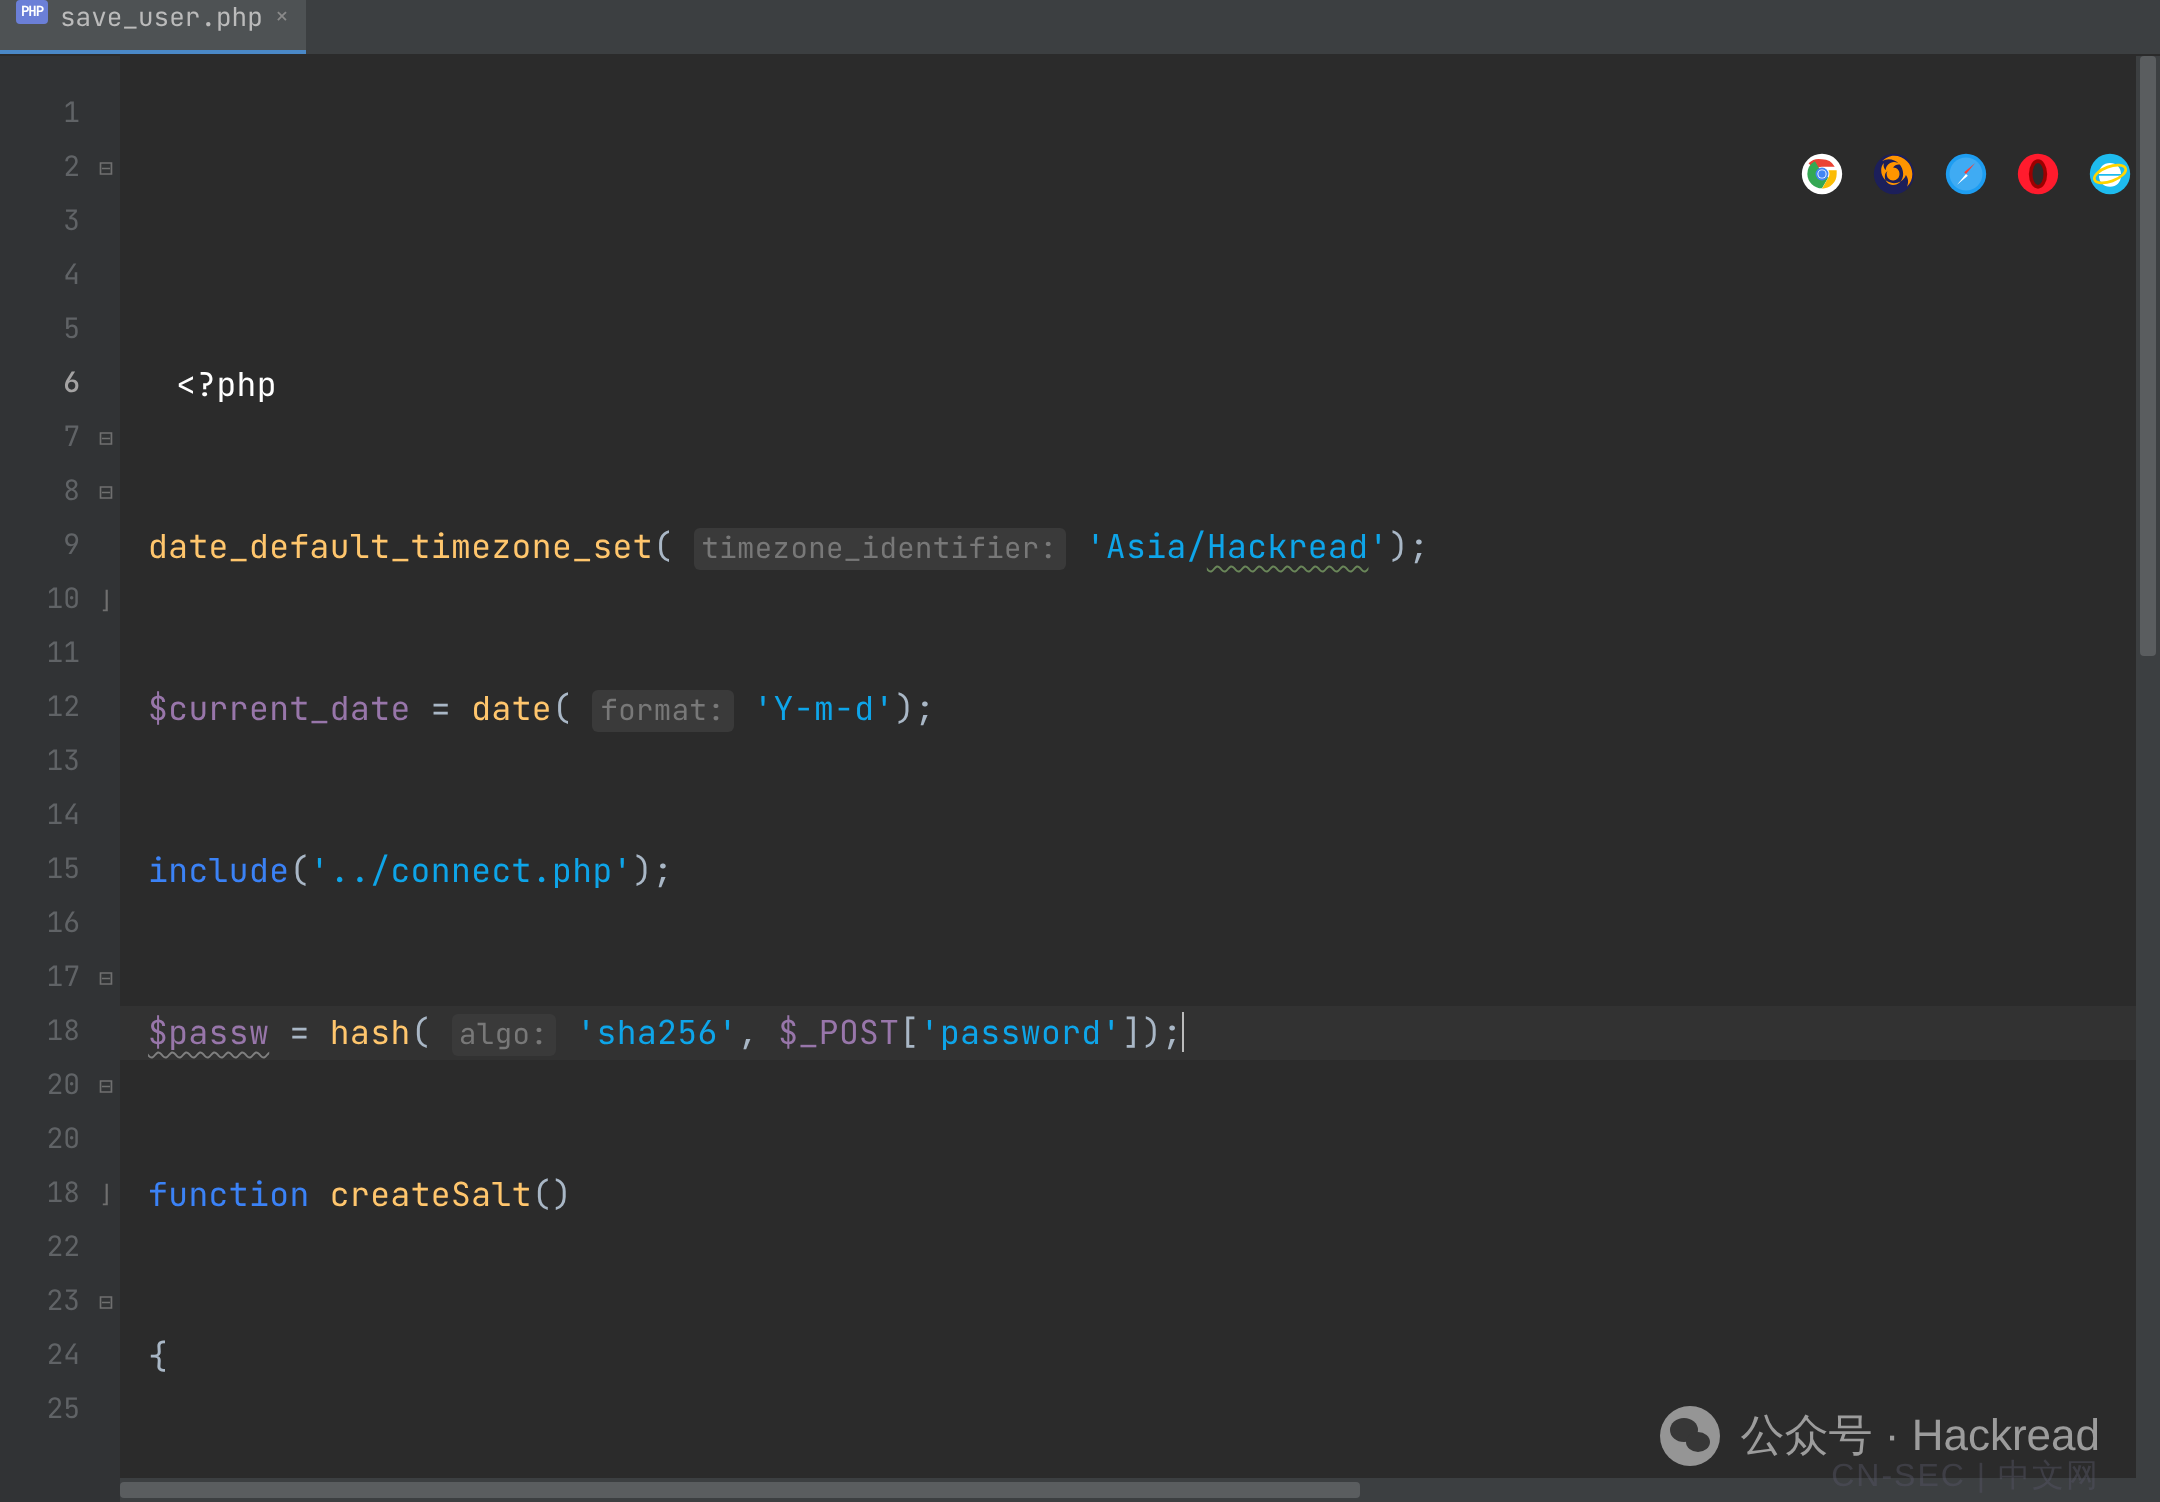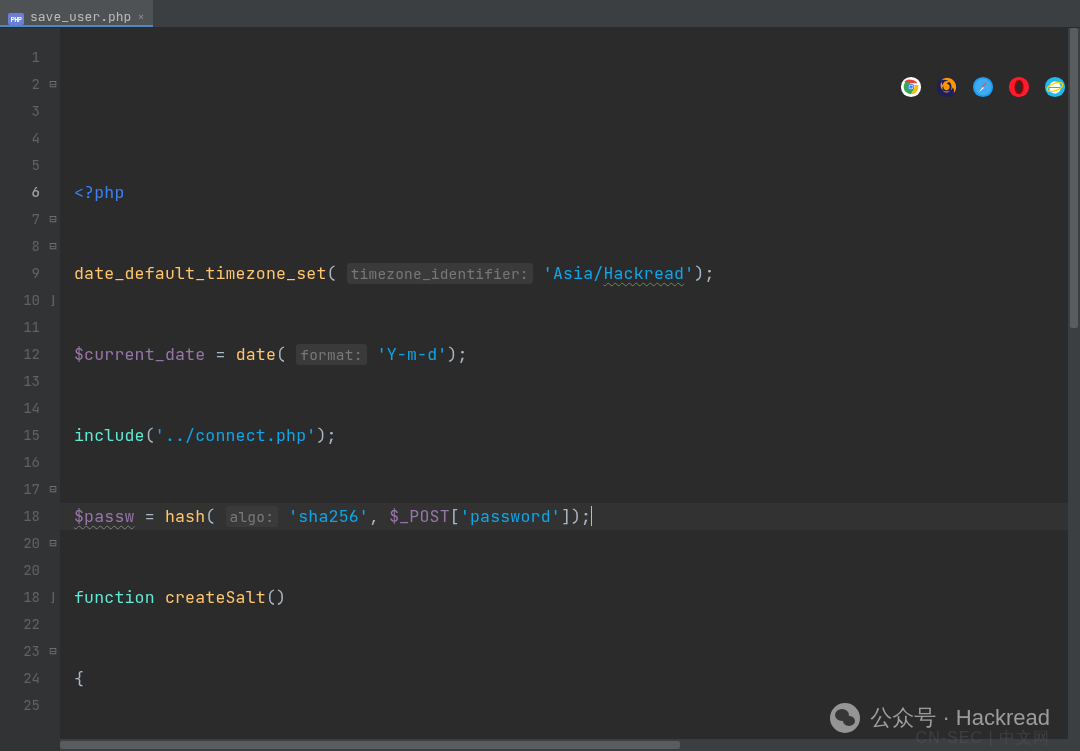--- a/index.html
+++ b/index.html
@@ -13,21 +13,21 @@
     position:relative;
   }
   .tab-bar {
     height:28px;
     background:#3c3f41;
     display:flex;
     align-items:stretch;
     border-bottom:1px solid #2b2b2b;
   }
   .tab {
-    display:flex; align-items:flex-end;
+    display:flex; align-items:flex-start;
     padding:0 8px;
     background:#4e5254;
     border-bottom:2px solid #4a88c7;
     gap:6px;
     font-size:13px;
     color:#bbbbbb;
   }
   .tab .php-icon {
     width:16px;height:12px;
     background:#6b7fd7;
@@ -69,29 +69,29 @@
     padding:16px 0 0 14px;
     line-height:27px;
     font-size:16.5px;
     white-space:pre;
     letter-spacing:0.2px;
     position:relative;
   }
   .code .line { height:27px; }
   .hl-row { background:#323232; display:block; margin-left:-14px; padding-left:14px; margin-right:-400px;}
   
-  .kw { color:#5eead4;margin-top:20px; }         
+  .kw { color:#3b82f6;margin-top:20px; }         
   .fn { color:#ffc66d; }         
   .var { color:#9876aa; }        
   .str { color:#0ea5e9; }        
   .op  { color:#a9b7c6; }        
   .hint { color:#787878; background:#3a3a3a; font-size:14.5px; padding:1px 4px; border-radius:3px;}
   .squig { text-decoration:underline wavy #808080 1px; text-underline-offset:3px;}
   .squig-g { text-decoration:underline wavy #6a8759 1px; text-underline-offset:3px;}
-  .mag { color:#3b82f6; }
+  .mag { color:#ffffff;margin-left:14px; }
   .caret {
     display:inline-block;width:1px;height:20px;background:#bbbbbb;
     vertical-align:-4px;
   }
   .browser-icons {
     position:absolute; top:76px; right:14px;
     display:flex; gap:14px; align-items:center;
     z-index:5;
   }
   .bicon { width:22px;height:22px;border-radius:50%; }

